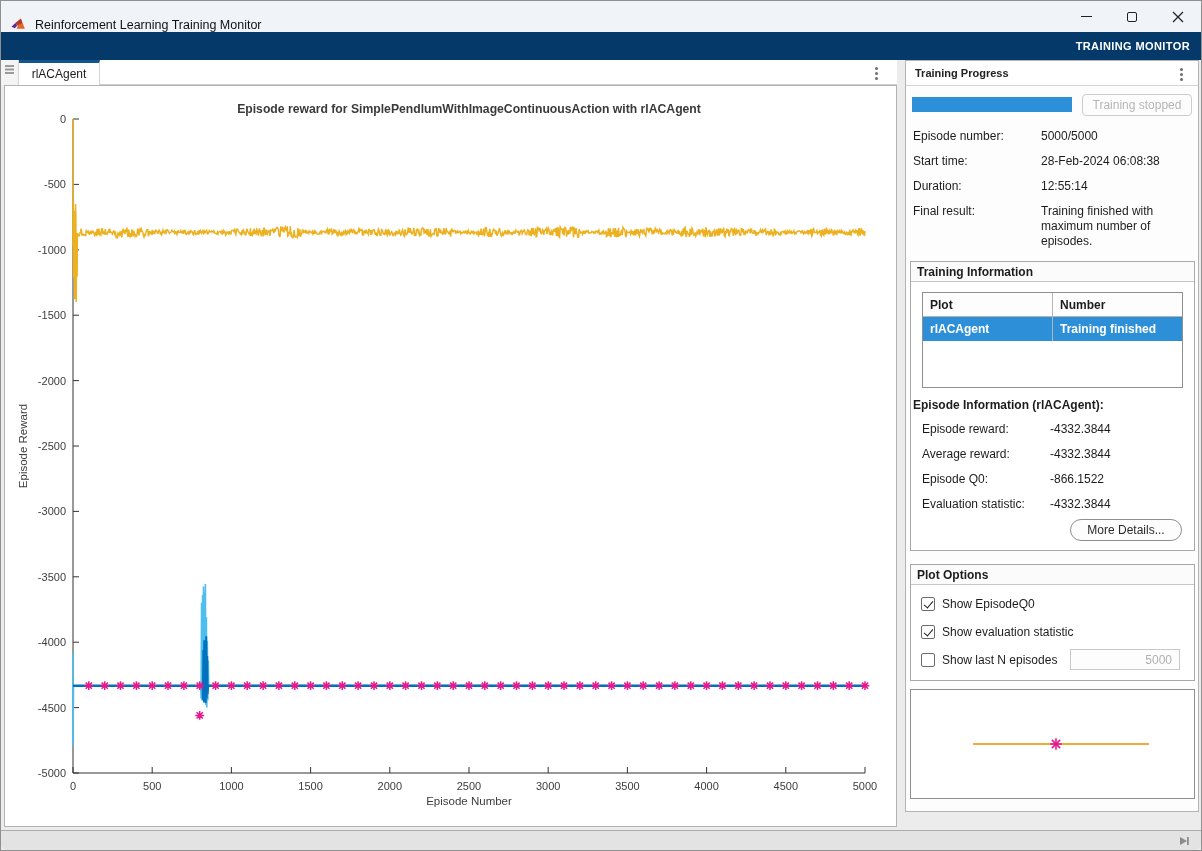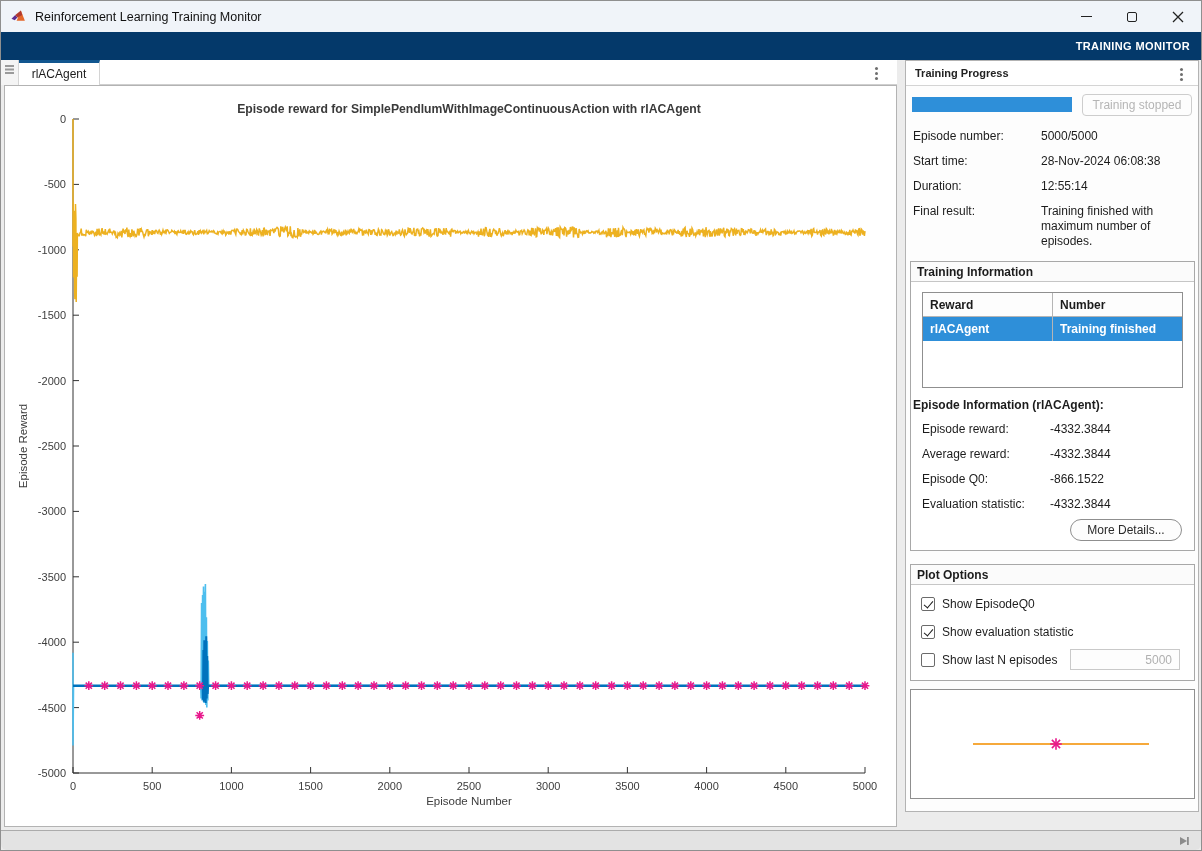--- a/index.html
+++ b/index.html
@@ -3,21 +3,21 @@
 <meta charset="utf-8">
 <style>
   * { margin:0; padding:0; box-sizing:border-box; }
   html,body { background:#d8d8d8; }
   body { font-family:"Liberation Sans","DejaVu Sans",sans-serif; font-size:12px; color:#1c1c1c; }
   #app { position:relative; width:1202px; height:851px; background:#ececec; overflow:hidden;
          box-shadow:inset 0 0 0 1px #8f8f8f; }
 
   
   .titlebar { position:absolute; left:1px; top:1px; width:1200px; height:31px; background:#f0f4f9;
-              display:flex; align-items:center; }
+              display:flex; align-items:flex-end; }
   .titlebar .appicon { width:17px; height:15px; margin-left:9px; }
   .titlebar .title { margin-left:8px; font-size:12.5px; color:#111; }
   .wincontrols { margin-left:auto; display:flex; height:100%; }
   .winbtn { width:46px; height:100%; display:flex; align-items:center; justify-content:center; }
   .glyph-min { width:11px; height:0; border-top:1.4px solid #222; }
   .glyph-max { width:10px; height:10px; border:1.2px solid #222; border-radius:2px; }
 
   
   .toolstrip { position:absolute; left:1px; top:32px; width:1200px; height:28px; background:#04396a;
                display:flex; align-items:center;justify-content:flex-end; }
@@ -252,38 +252,38 @@
       <div class="progressfill" id="progress-fill" style="width: 100%;"></div>
     </div>
     <div class="stopbtn">Training stopped</div>
 
     <div class="fieldrow" style="top:68px">
       <span class="flabel">Episode number:</span>
       <span class="fvalue">5000/5000</span>
     </div>
     <div class="fieldrow" style="top:93px">
       <span class="flabel">Start time:</span>
-      <span class="fvalue">28-Nov-2024 06:08:38</span>
+      <span class="fvalue">28-Feb-2024 06:08:38</span>
     </div>
     <div class="fieldrow" style="top:118px">
       <span class="flabel">Duration:</span>
       <span class="fvalue">12:55:14</span>
     </div>
     <div class="fieldrow" style="top:143px">
       <span class="flabel">Final result:</span>
       <span class="fvalue">Training finished with maximum number of episodes.</span>
     </div>
 
     <div class="subpanel" style="top:200px; height:290px;">
       <div class="sp-header">
         <span>Training Information</span>
       </div>
       <div class="agenttable">
         <div class="trow thead">
-          <div class="tcell">Reward</div>
+          <div class="tcell">Plot</div>
           <div class="tcell">Number</div>
         </div>
         <div class="trow tsel">
           <div class="tcell">rlACAgent</div>
           <div class="tcell">Training finished</div>
         </div>
       </div>
       <div class="epinfo-title" style="top:136px">Episode Information (rlACAgent):</div>
       <div class="fieldrow" style="left:11px; top:160px">
         <span class="flabel">Episode reward:</span>

